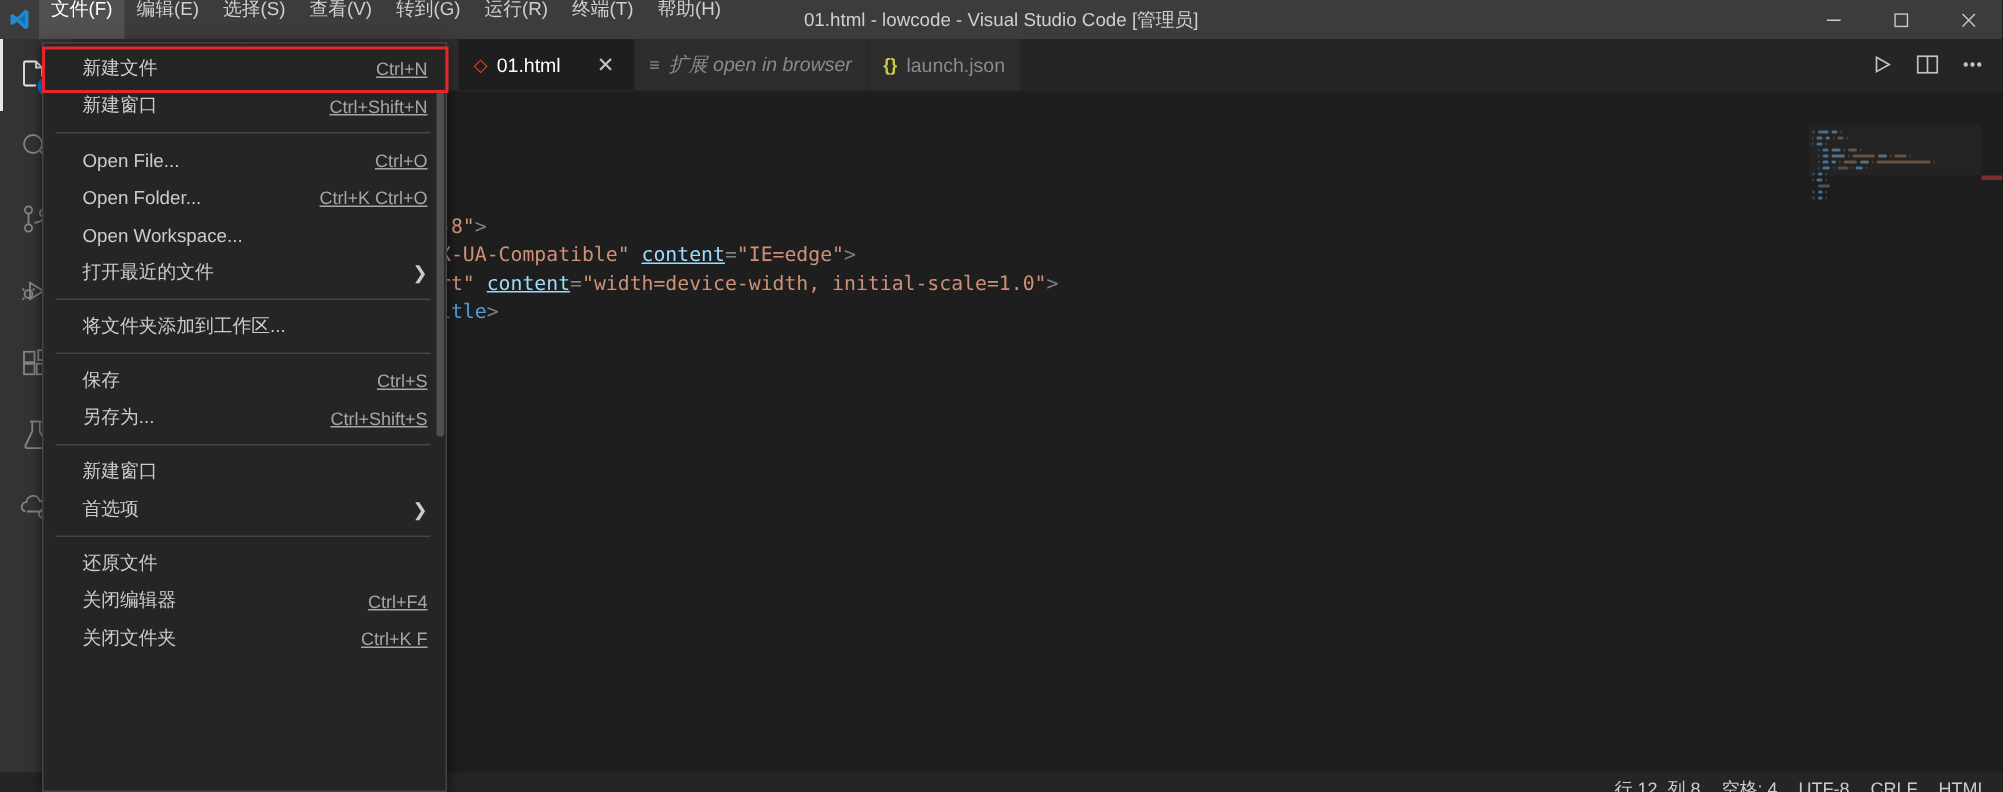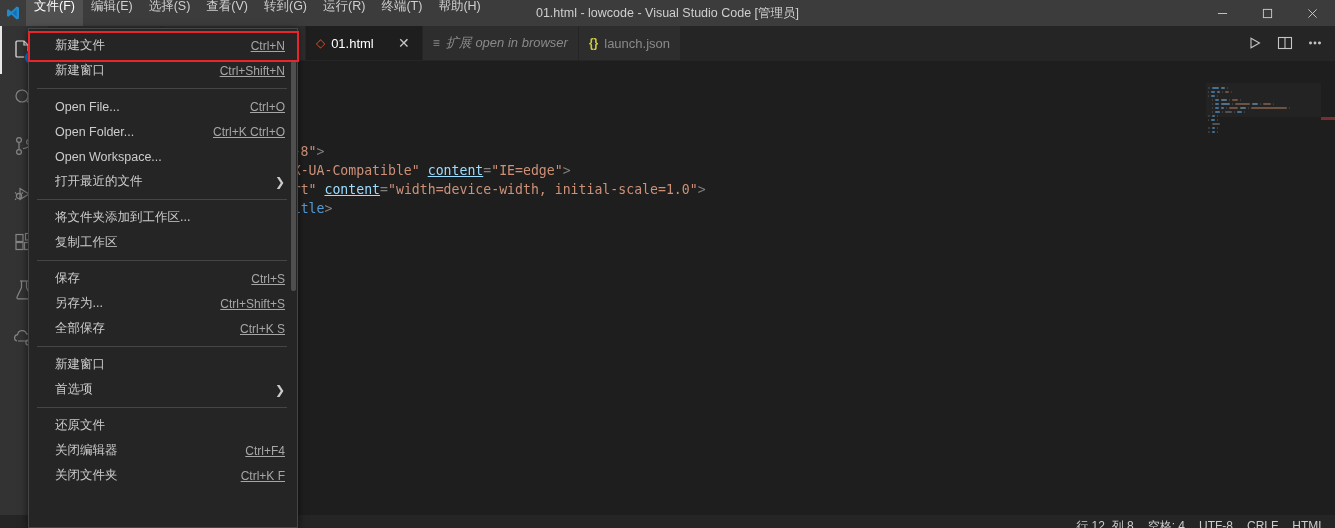--- a/index.html
+++ b/index.html
@@ -487,36 +487,29 @@
         <span class="mlabel">Open Workspace...</span>
       </div>
       <div class="menu-item">
         <span class="mlabel">打开最近的文件</span>
         <span class="chev">❯</span>
       </div>
       <div class="menu-sep"></div>
       <div class="menu-item">
         <span class="mlabel">将文件夹添加到工作区...</span>
       </div>
-      <div class="menu-item">
-        <span class="mlabel">复制工作区</span>
-      </div>
       <div class="menu-sep"></div>
       <div class="menu-item">
         <span class="mlabel">保存</span>
         <span class="mkey">Ctrl+S</span>
       </div>
       <div class="menu-item">
         <span class="mlabel">另存为...</span>
         <span class="mkey">Ctrl+Shift+S</span>
       </div>
-      <div class="menu-item">
-        <span class="mlabel">全部保存</span>
-        <span class="mkey">Ctrl+K S</span>
-      </div>
       <div class="menu-sep"></div>
       <div class="menu-item">
         <span class="mlabel">新建窗口</span>
       </div>
       <div class="menu-item">
         <span class="mlabel">首选项</span>
         <span class="chev">❯</span>
       </div>
       <div class="menu-sep"></div>
       <div class="menu-item">

